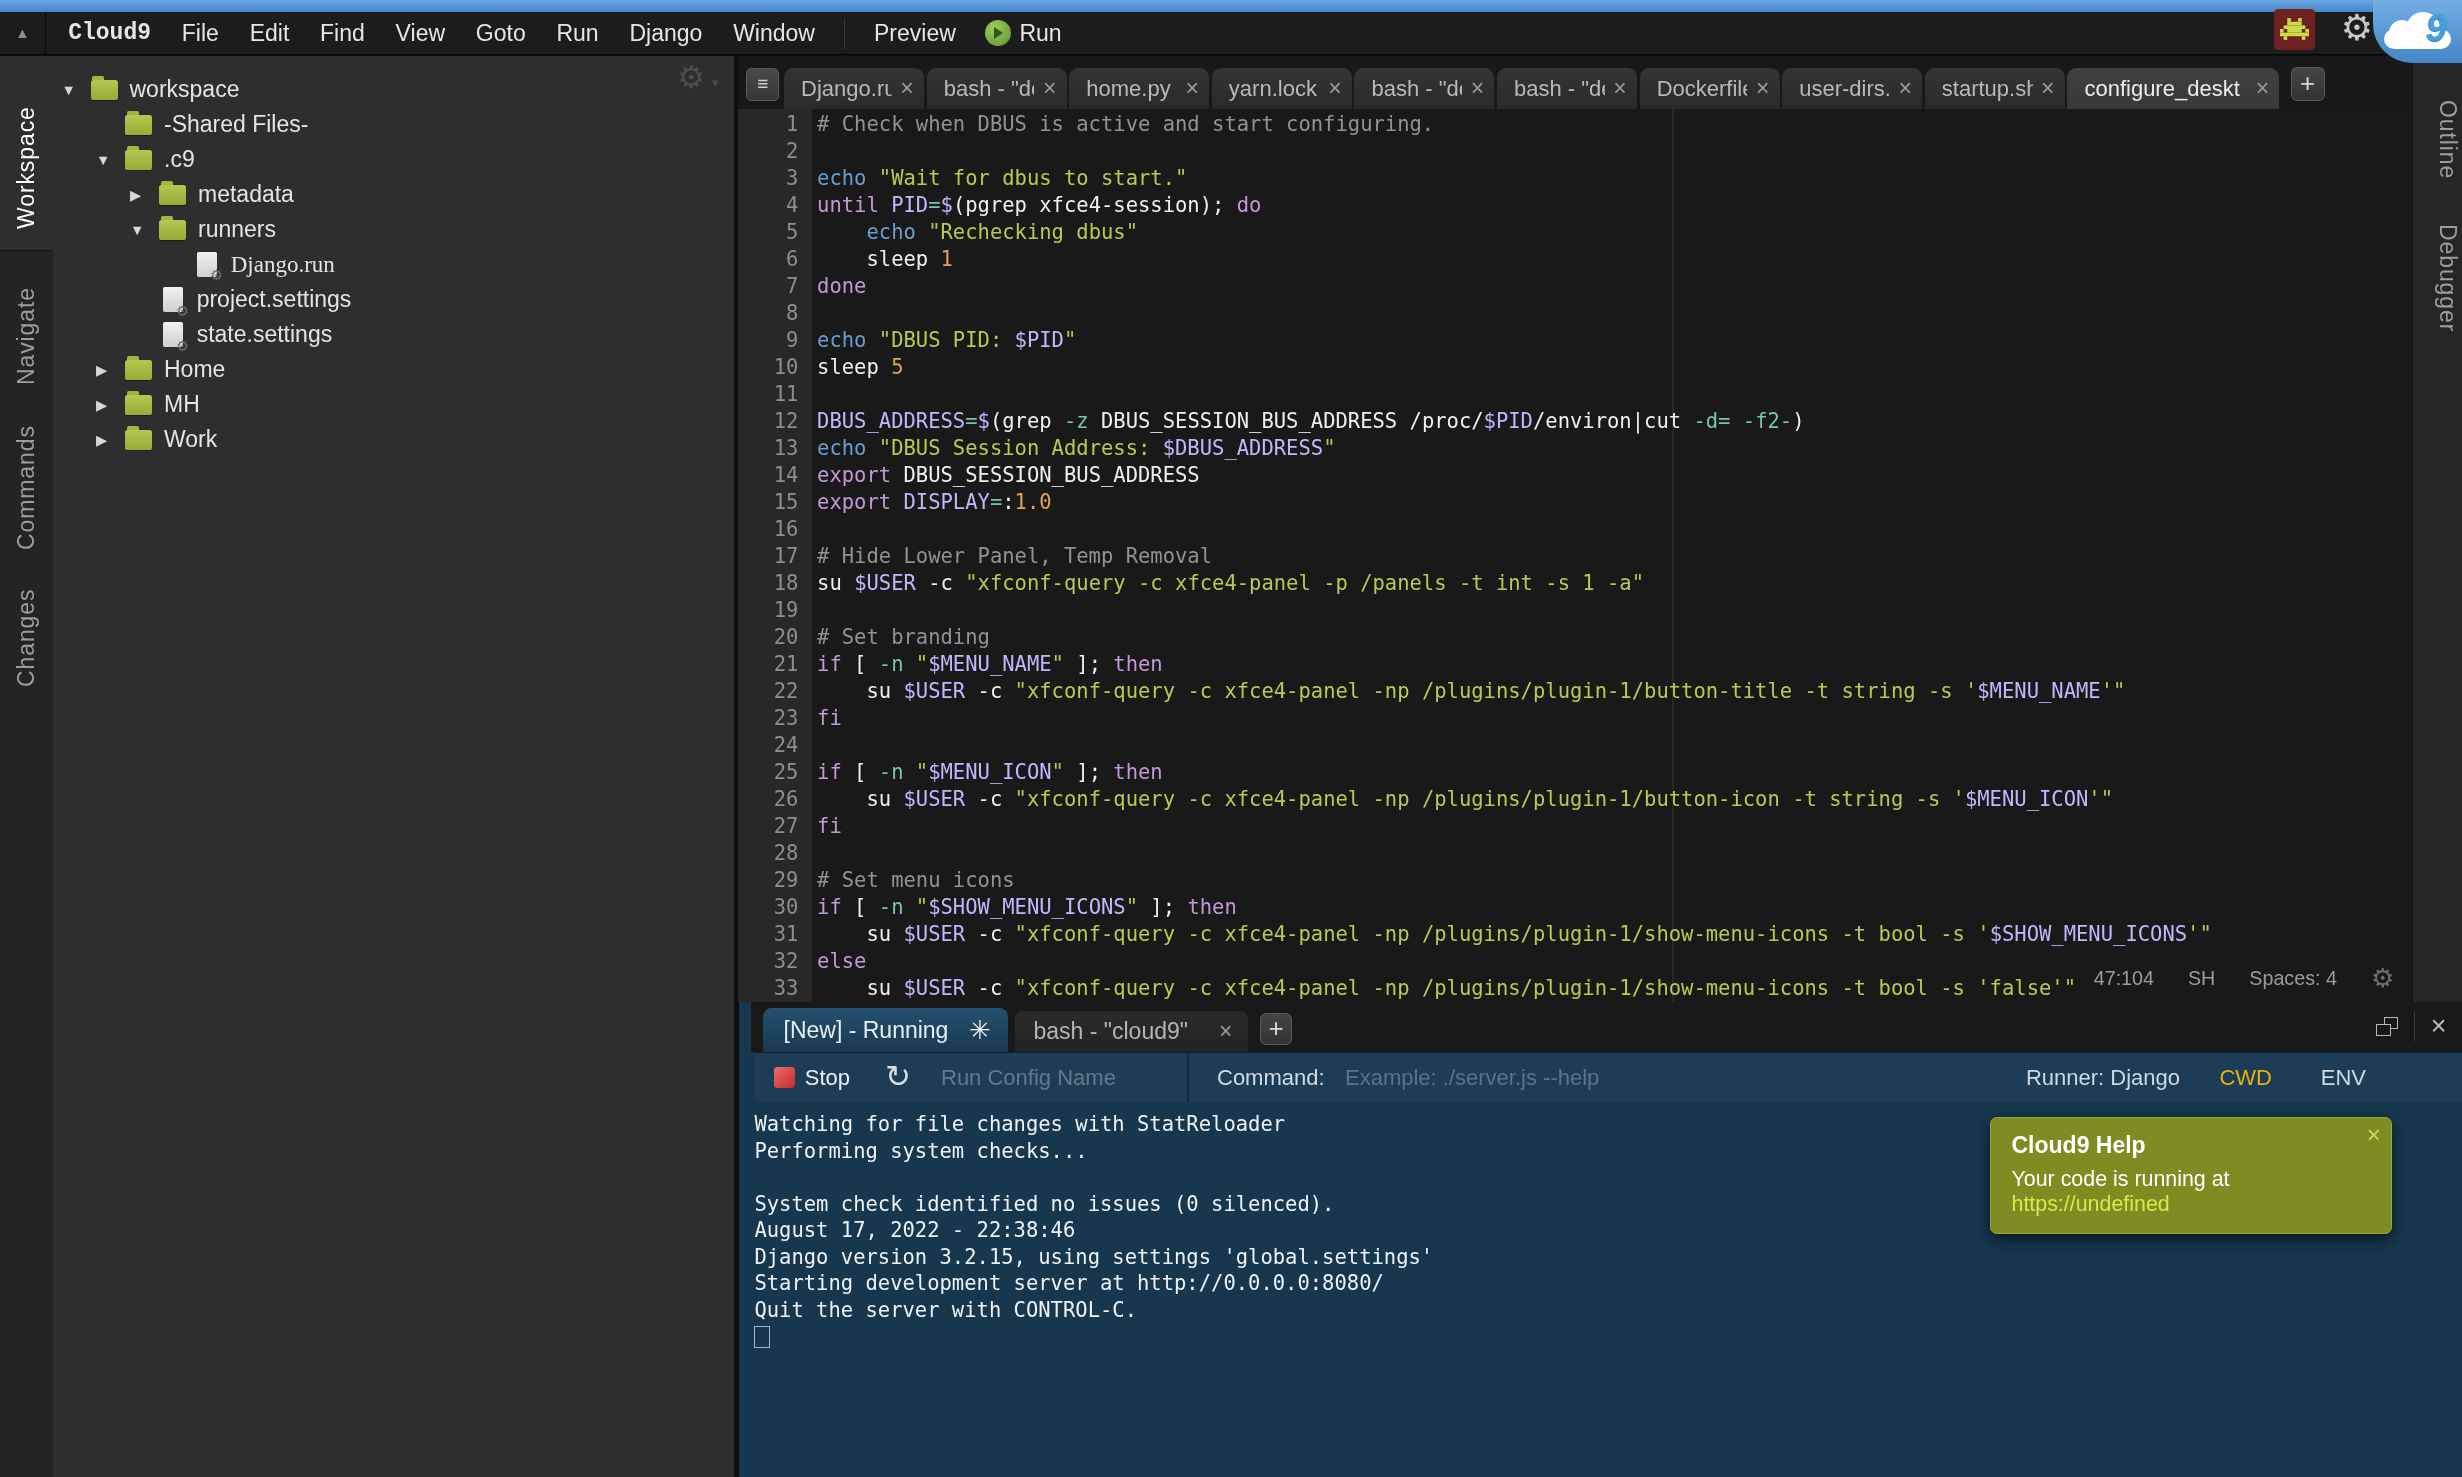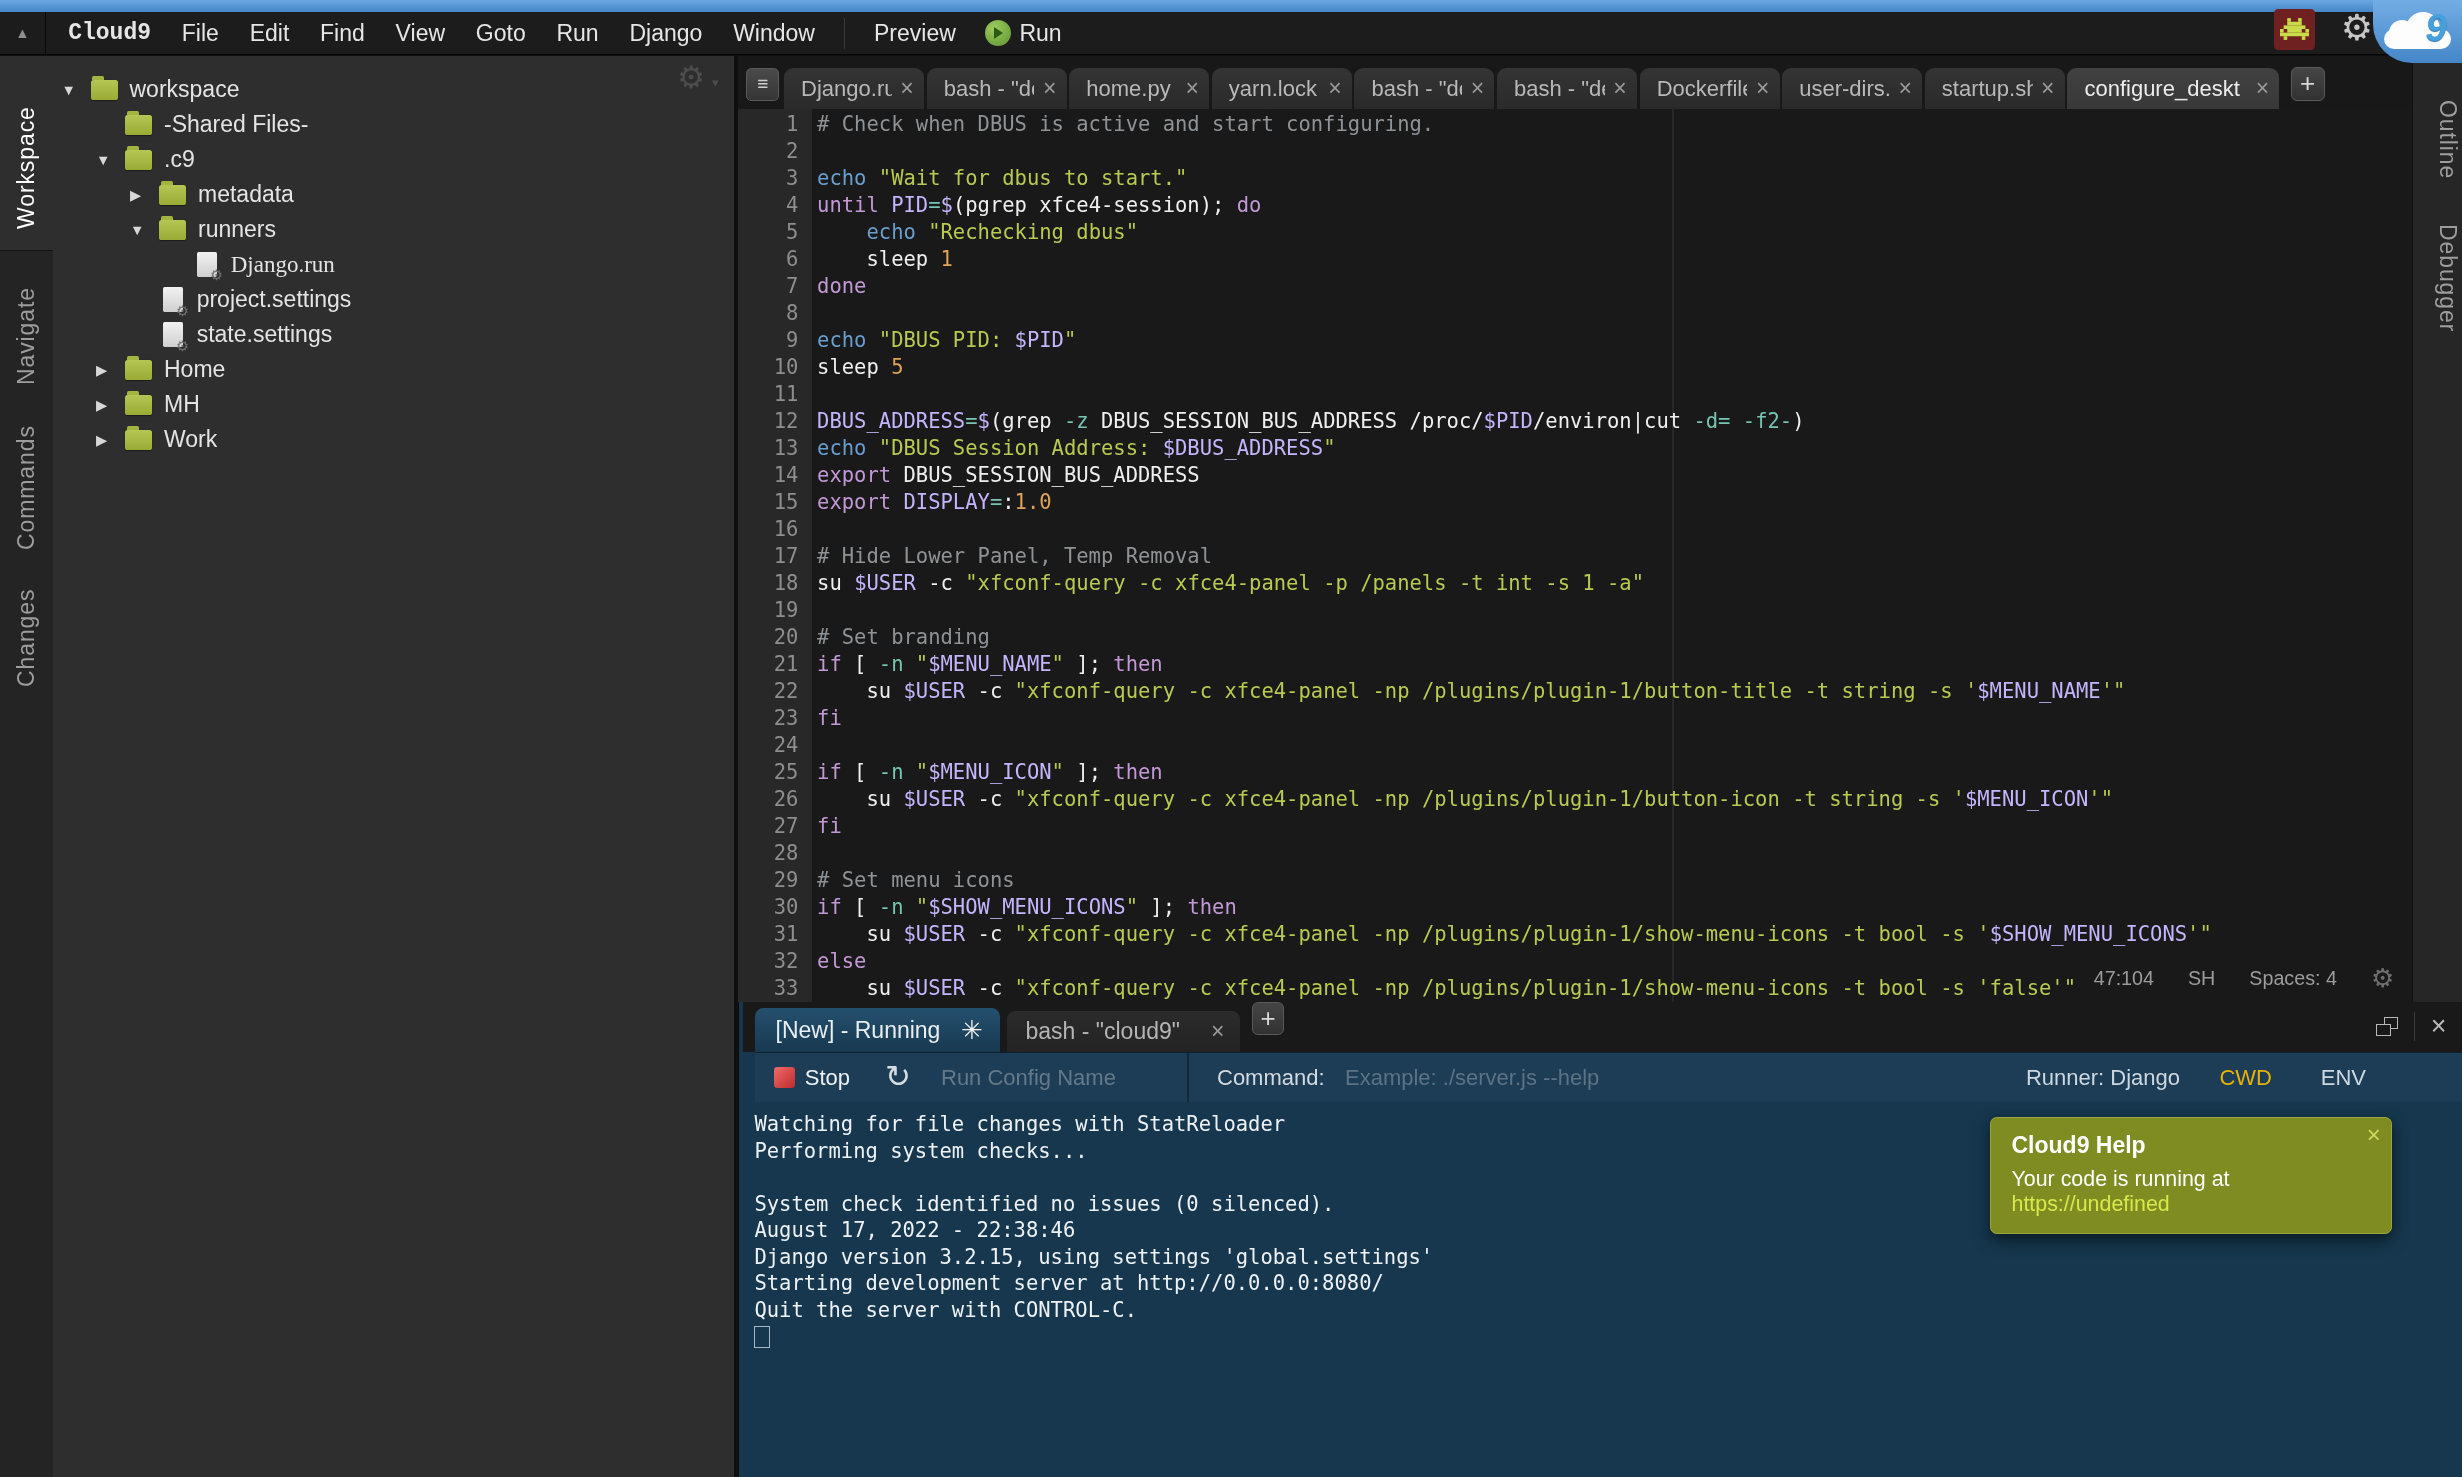--- a/index.html
+++ b/index.html
@@ -100,22 +100,22 @@
   
   .right-rail { position:absolute; right:0; top:56px; width:50px; height:946px; background:#262626;
     border-left:1.7px solid #101010; }
   .rail-tab-r { position:absolute; left:0; width:48px; display:flex; justify-content:center;
     writing-mode:vertical-rl; font-size:23px; color:#9d9d9d; letter-spacing:0.9px; }
   .r-pos-0 { top:44px; } .r-pos-1 { top:168px; }
 
   
   .console { position:absolute; left:738px; top:1002px; right:0; bottom:0; background:#16374e;
     border-left:1.7px solid #0c0c0c; }
-  .ctab-row { position:absolute; left:4px; top:0; right:0; height:50px; background:#191919;
-    display:flex; }
+  .ctab-row { position:absolute; left:12px; top:0; right:0; height:50px; background:#191919;
+    display:flex; align-items:flex-end; }
   .ctab { height:44px; display:flex; align-items:center; font-size:23px; border-radius:8.5px 8.5px 0 0; flex:none; }
   .ctab.active { margin-left:12px; padding:0 17px 0 20.5px; gap:20.5px;
     background:linear-gradient(#24506e,#183950); color:#e9eef2; }
   .ctab.plain { height:41px; margin-left:6.8px; padding:0 15.4px 0 19px; gap:31px;
     background:linear-gradient(#2b2b2b,#232323); color:#b4b4b4; }
   .spinner { font-size:26px; color:#f0f0f0; }
   .ctab-close { color:#9a9a9a; font-size:23px; }
   .ctab-plus { width:32.5px; height:32.5px; margin:0 0 6.8px 12px; background:linear-gradient(#454545,#323232);
     border:0.9px solid #5a5a5a; border-radius:6px; color:#d8d8d8; font-size:26px;
     display:flex; align-items:center; justify-content:center; flex:none; }

